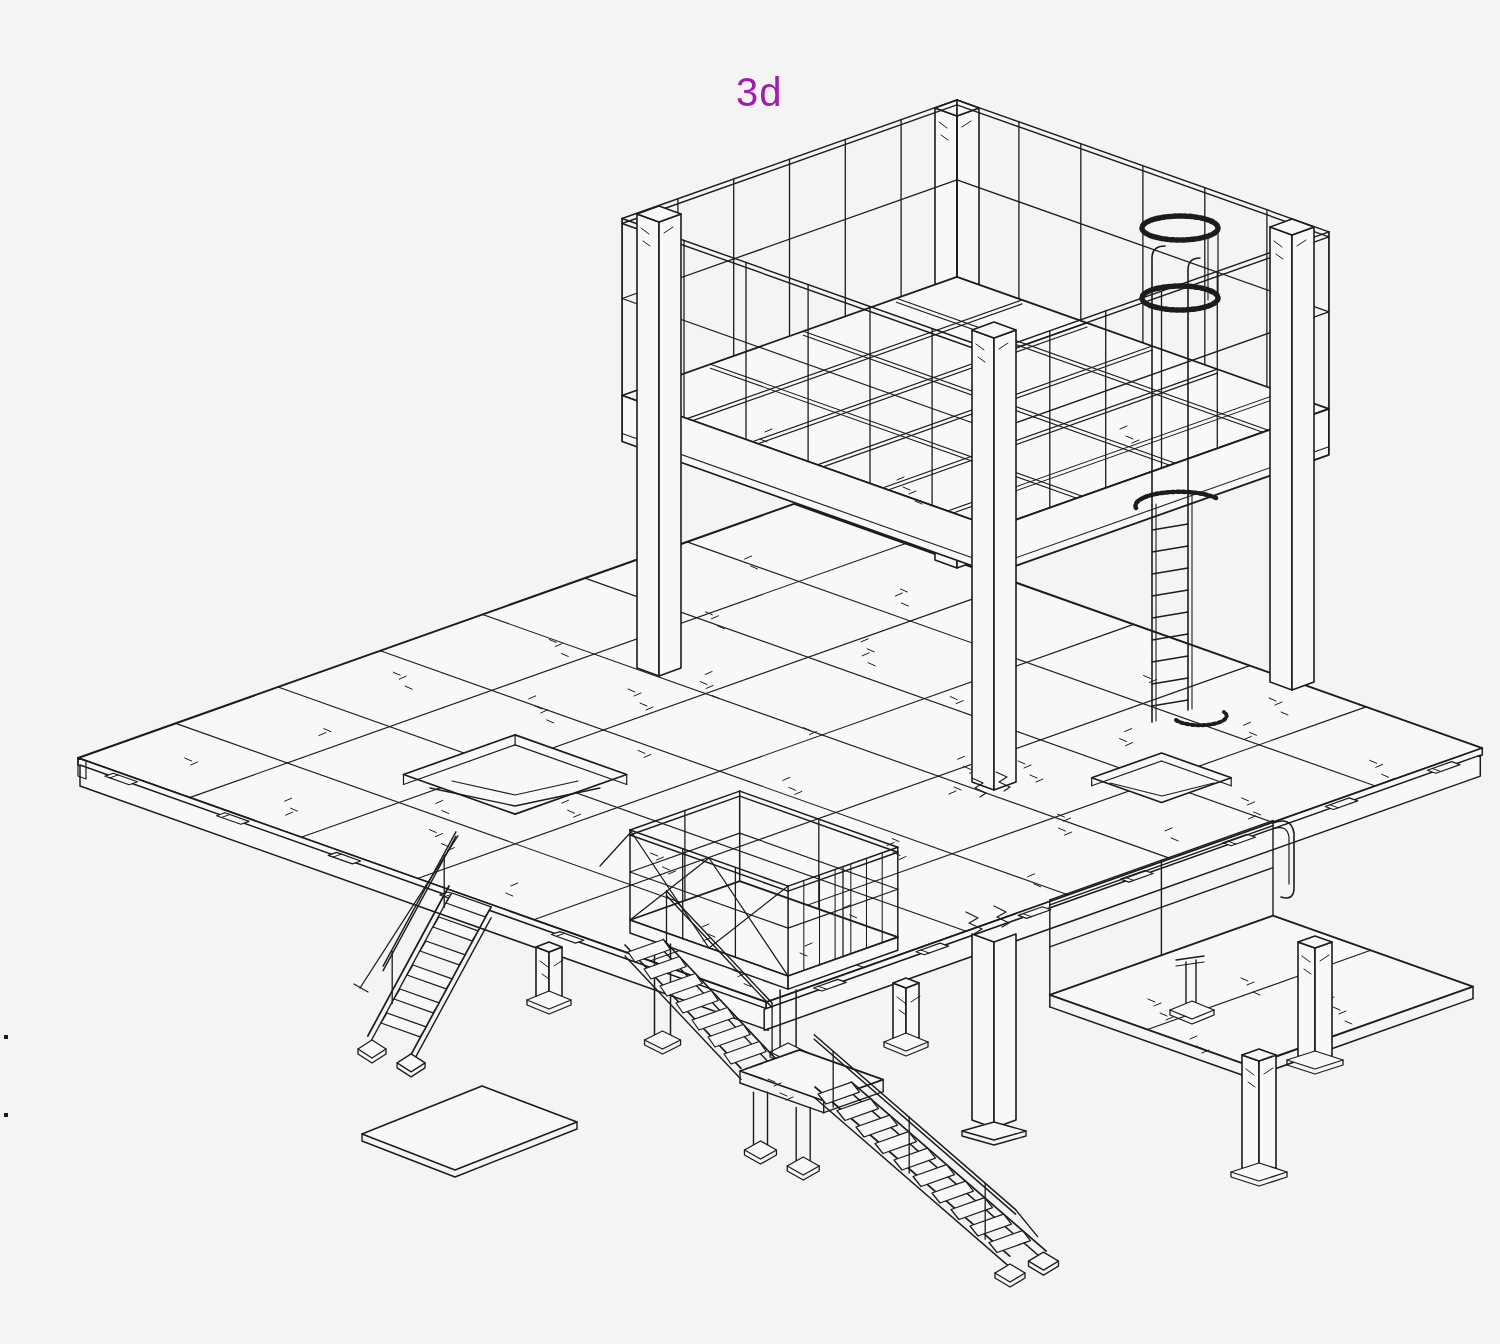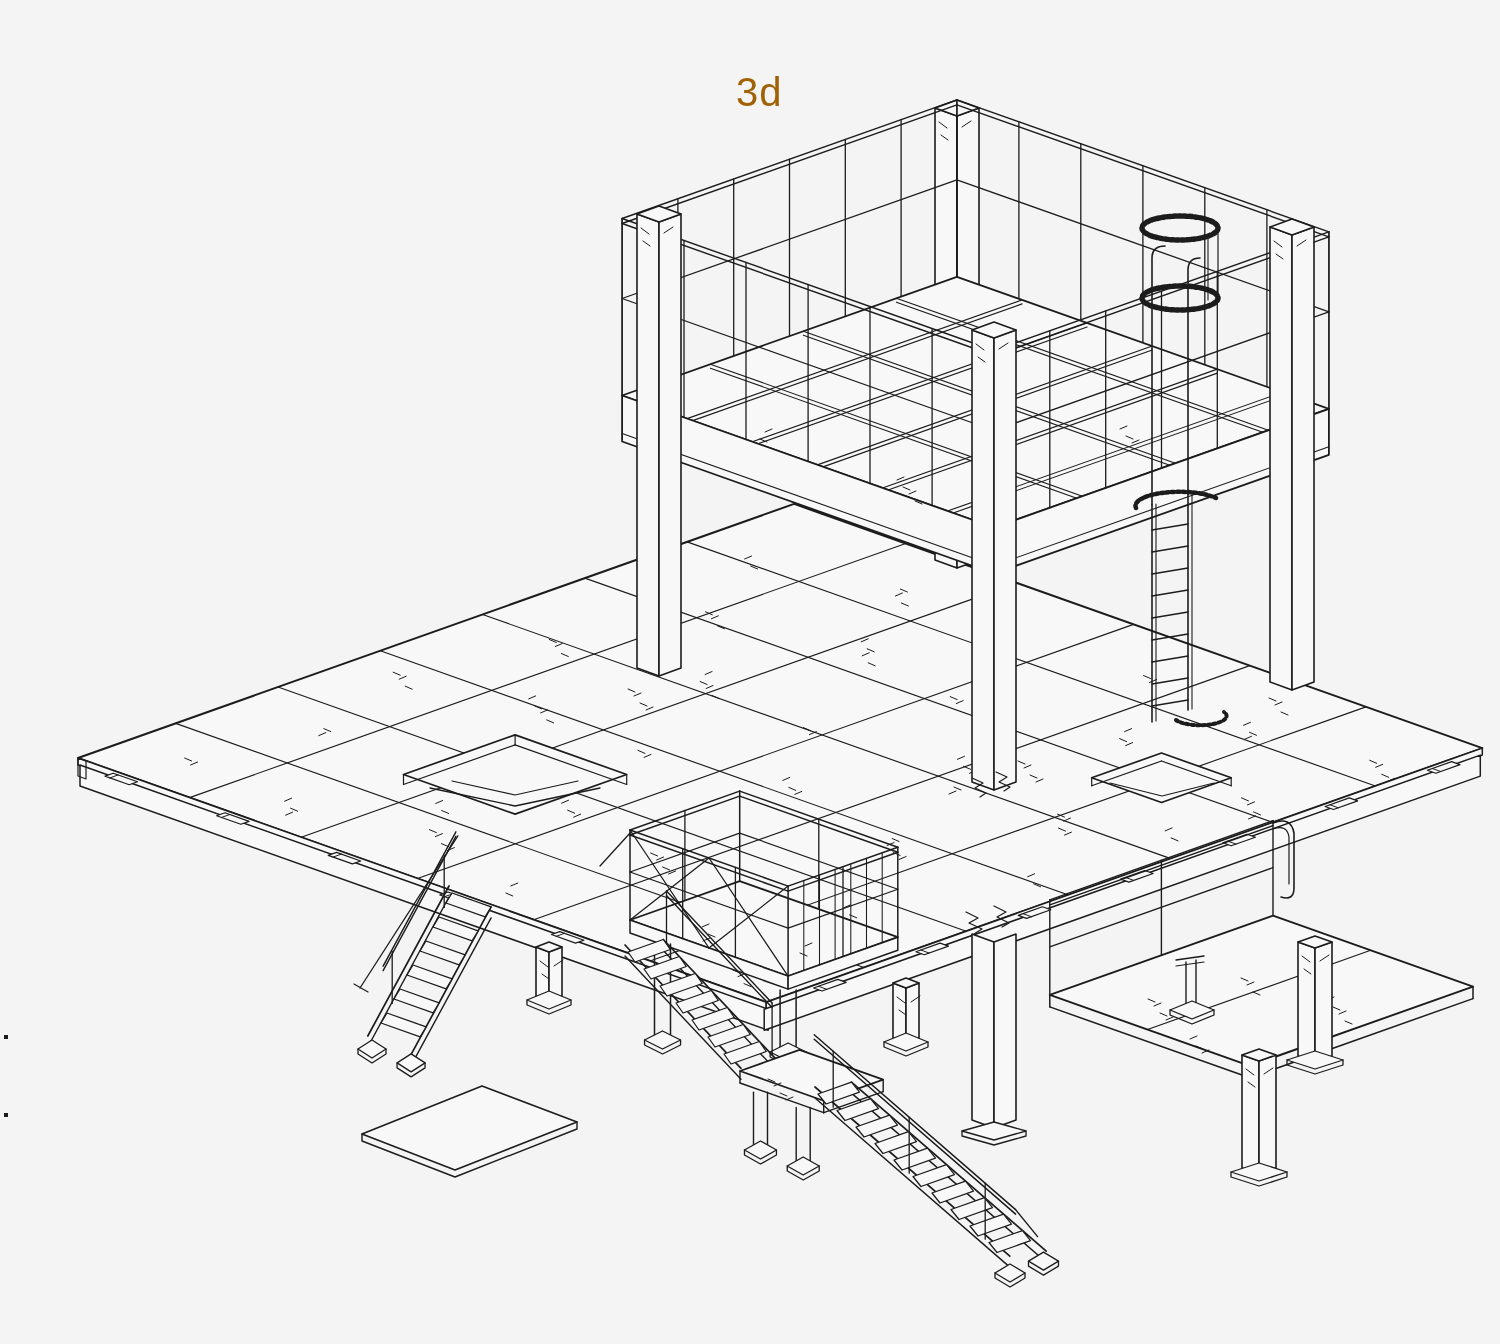--- a/index.html
+++ b/index.html
@@ -6,21 +6,21 @@
   body{width:1500px;height:1344px;overflow:hidden;font-family:"Liberation Sans",sans-serif;}
   .stage{position:absolute;left:0;top:0;width:1500px;height:1344px;}
   .fig-label{position:absolute;left:736px;top:70px;font-size:40px;letter-spacing:1px;font-family:"Liberation Sans",sans-serif;}
   svg{position:absolute;left:0;top:0;}
   svg *{stroke-linecap:round;stroke-linejoin:round;}
 </style>
 </head>
 <body style="background: rgb(243, 244, 243);">
 
 <div class="stage">
-  <div class="fig-label" style="color: #a16207; text-align: right;">3d</div>
+  <div class="fig-label" style="color: #a21caf; text-align: right;">3d</div>
   <svg id="scene" width="1500" height="1344" viewBox="0 0 1500 1344">
       <g stroke="#1c1c1c" fill="none">
         <path d="M78.0 758.0L766.2 1002.2L1482.3 748.1L794.1 503.9Z" fill="#f7f8f7" stroke-width="2"></path>
         <line x1="189.6" y1="797.6" x2="905.7" y2="543.5" stroke-width="1.15"></line>
         <line x1="301.2" y1="837.2" x2="1017.3" y2="583.1" stroke-width="1.15"></line>
         <line x1="417.5" y1="878.5" x2="1133.5" y2="624.4" stroke-width="1.15"></line>
         <line x1="533.7" y1="919.7" x2="1249.8" y2="665.6" stroke-width="1.15"></line>
         <line x1="650.0" y1="961.0" x2="1366.0" y2="706.9" stroke-width="1.15"></line>
         <line x1="175.7" y1="723.4" x2="863.9" y2="967.5" stroke-width="1.15"></line>
         <line x1="278.0" y1="687.0" x2="966.2" y2="931.3" stroke-width="1.15"></line>

